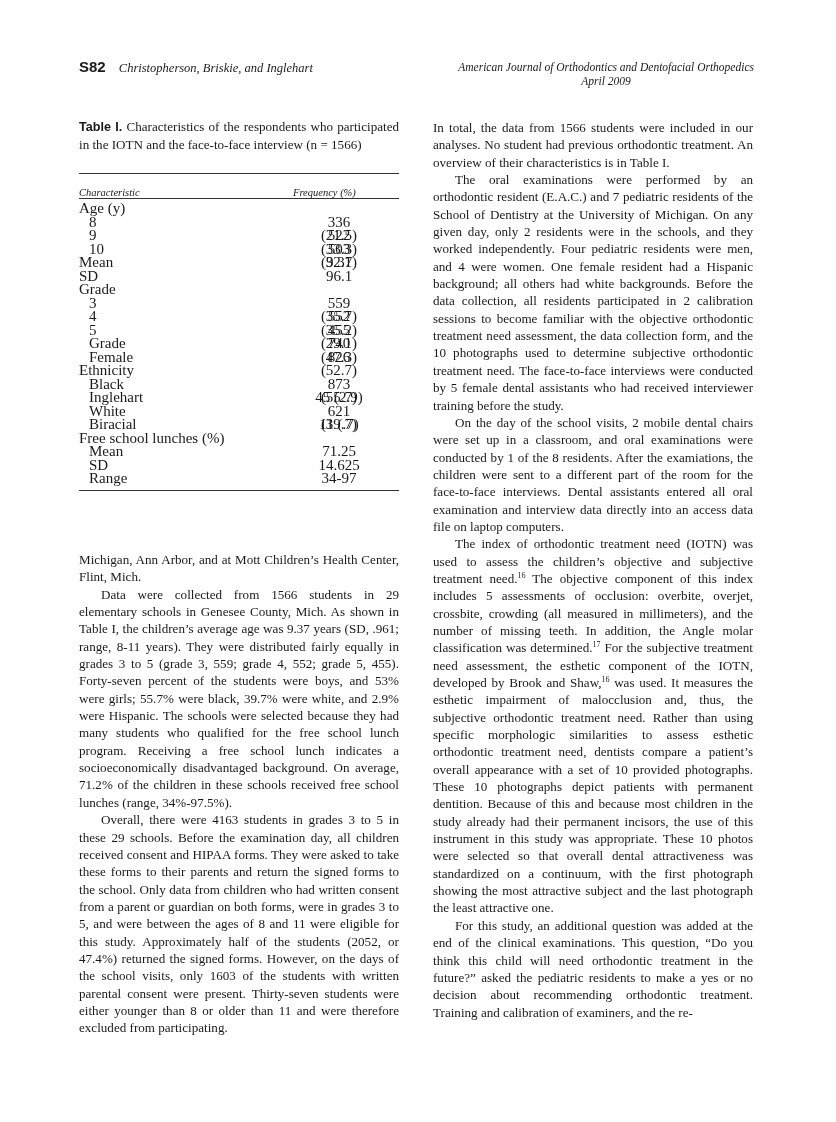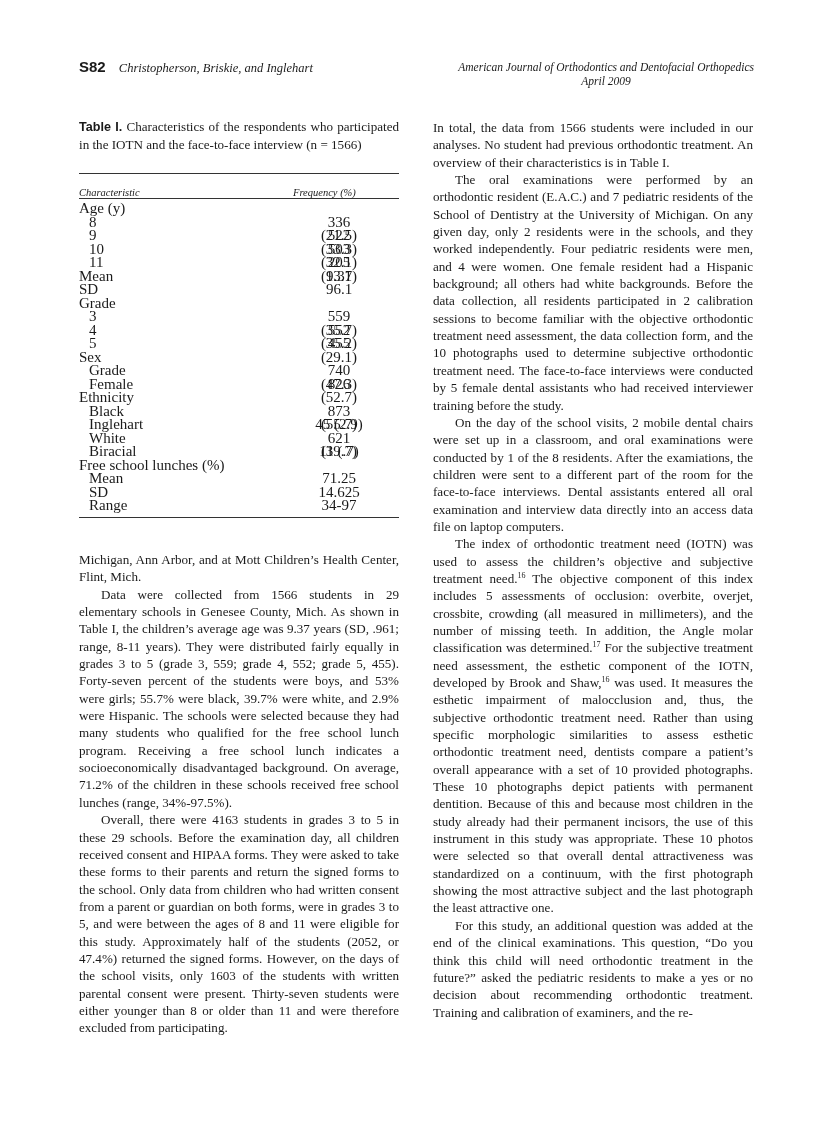--- a/index.html
+++ b/index.html
@@ -63,24 +63,20 @@
         <span class="c2">336 (21.5)</span>
       </div>
       <div class="trow item">
         <span class="c1">9</span>
         <span class="c2">522 (33.3)</span>
       </div>
       <div class="trow item">
         <span class="c1">10</span>
         <span class="c2">503 (32.1)</span>
       </div>
-      <div class="trow item">
-        <span class="c1">11</span>
-        <span class="c2">205 (13.1)</span>
-      </div>
       <div class="trow group">
         <span class="c1">Mean</span>
         <span class="c2">9.37</span>
       </div>
       <div class="trow group">
         <span class="c1">SD</span>
         <span class="c2">96.1</span>
       </div>
       <div class="trow group">
         <span class="c1">Grade</span>
@@ -90,24 +86,20 @@
         <span class="c1">3</span>
         <span class="c2">559 (35.7)</span>
       </div>
       <div class="trow item">
         <span class="c1">4</span>
         <span class="c2">552 (35.2)</span>
       </div>
       <div class="trow item">
         <span class="c1">5</span>
         <span class="c2">455 (29.1)</span>
-      </div>
-      <div class="trow group">
-        <span class="c1">Sex</span>
-        <span class="c2"></span>
       </div>
       <div class="trow item">
         <span class="c1">Grade</span>
         <span class="c2">740 (47.3)</span>
       </div>
       <div class="trow item">
         <span class="c1">Female</span>
         <span class="c2">826 (52.7)</span>
       </div>
       <div class="trow group">

